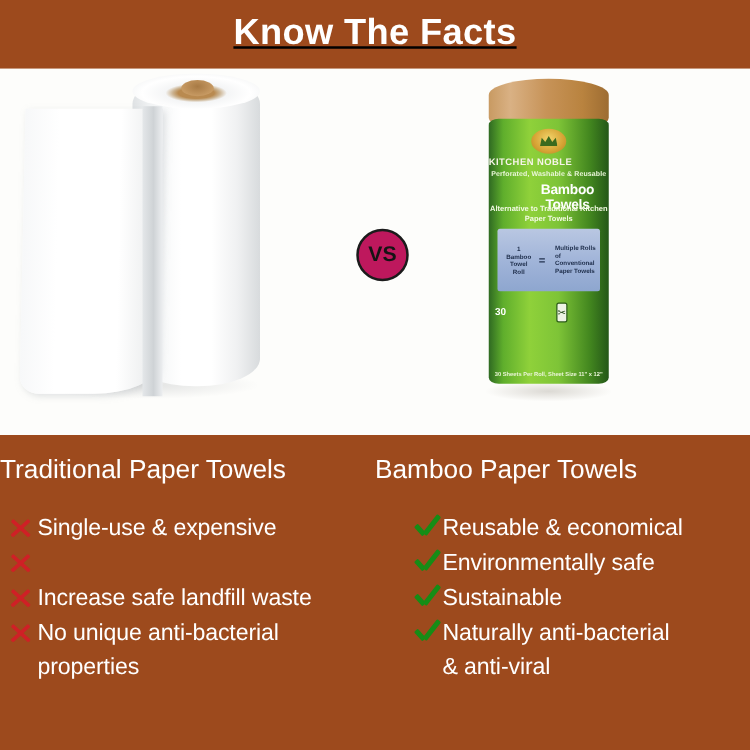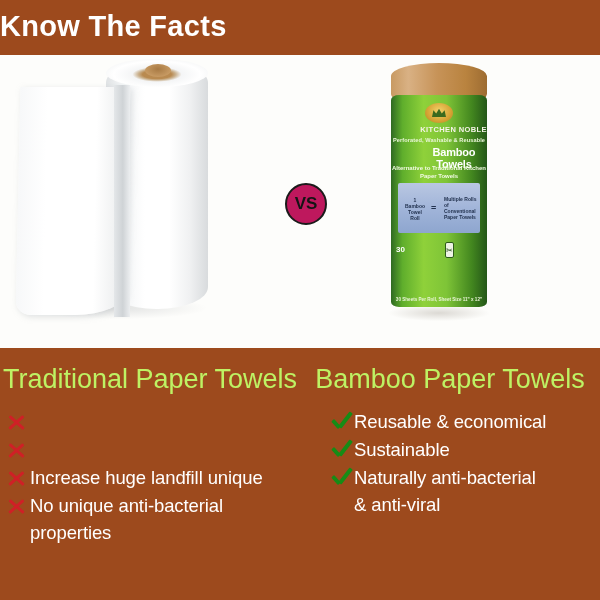--- a/index.html
+++ b/index.html
@@ -20,20 +20,22 @@
 
   
   .header {
     position: absolute;
     left: 0; top: 0;
     width: 600px;
     height: 55px;
     background: #9d4a1d;
     display: flex;
     align-items: center;
+    justify-content: center;
+    text-decoration: underline;
   }
   .header-title {
     color: #ffffff;
     font-size: 29px;
     font-weight: bold;
     letter-spacing: 0.3px;
     line-height: 1;
     padding-bottom: 3px;
   }
 
@@ -183,21 +185,21 @@
     transform: translateX(-50%);
     width: 14px;
     height: 9px;
     background: #3c6a1e;
     clip-path: polygon(0% 100%, 10% 25%, 30% 62%, 50% 8%, 70% 62%, 90% 25%, 100% 100%);
   }
   .bl-brand {
     position: absolute;
     left: 0; right: 0;
     top: 30px;
-    text-align: right;
+    text-align: left;
     font-size: 7.5px;
     font-weight: bold;
     color: #f6f4e8;
     letter-spacing: 0.4px;
   }
   .bl-sub1 {
     position: absolute;
     left: 0; right: 0;
     top: 42px;
     text-align: center;
@@ -324,23 +326,22 @@
     background: #9d4a1d;
   }
   .compare-heads {
     position: absolute;
     left: 0; top: 16px;
     width: 600px;
     display: flex;
   }
   .compare-head {
     width: 300px;
-    text-align: center;
-    color: #bef264;
-    font-size: 27px;
+    color: #ffffff;
+    font-size: 21px;
     font-weight: normal;
   }
   .compare-cols {
     position: absolute;
     left: 0; top: 60px;
     width: 600px;
     display: flex;
   }
   .col {
     width: 300px;
@@ -470,42 +471,47 @@
     <div class="compare-heads">
       <div class="compare-head">Traditional Paper Towels</div>
       <div class="compare-head">Bamboo Paper Towels</div>
     </div>
 
     <div class="compare-cols">
 
       <div class="col col-left">
         <div class="bullet">
           <span class="bullet-mark x-mark"></span>
+          <span class="bullet-text">Single-use &amp; expensive</span>
         </div>
         <div class="bullet">
           <span class="bullet-mark x-mark"></span>
         </div>
         <div class="bullet">
           <span class="bullet-mark x-mark"></span>
-          <span class="bullet-text">Increase huge landfill unique</span>
+          <span class="bullet-text">Increase safe landfill waste</span>
         </div>
         <div class="bullet">
           <span class="bullet-mark x-mark"></span>
           <span class="bullet-text">No unique anti-bacterial
 properties</span>
         </div>
       </div>
 
       <div class="col col-right">
         <div class="bullet">
           <span class="bullet-mark check-mark"></span>
           <span class="bullet-text">Reusable &amp; economical</span>
         </div>
         <div class="bullet">
           <span class="bullet-mark check-mark"></span>
+          <span class="bullet-text">Environmentally safe</span>
+        </div>
+        <div class="bullet">
+          <span class="bullet-mark check-mark"></span>
           <span class="bullet-text">Sustainable</span>
         </div>
         <div class="bullet">
           <span class="bullet-mark check-mark"></span>
           <span class="bullet-text">Naturally anti-bacterial
 &amp; anti-viral</span>
         </div>
       </div>
     </div>
 

